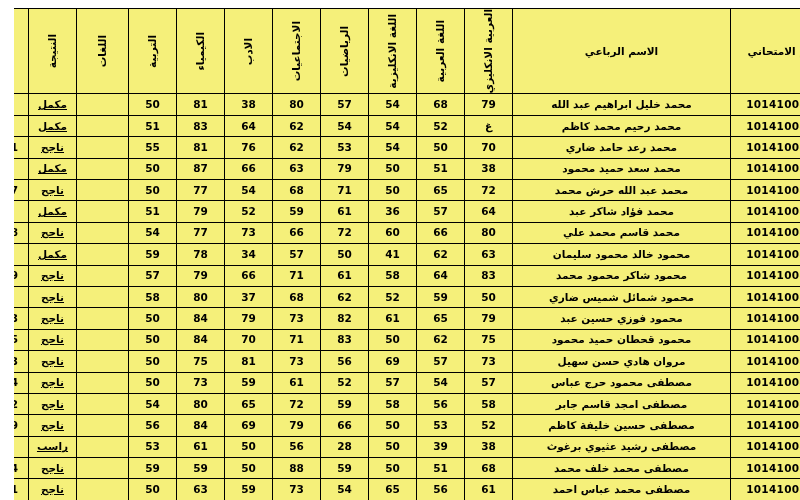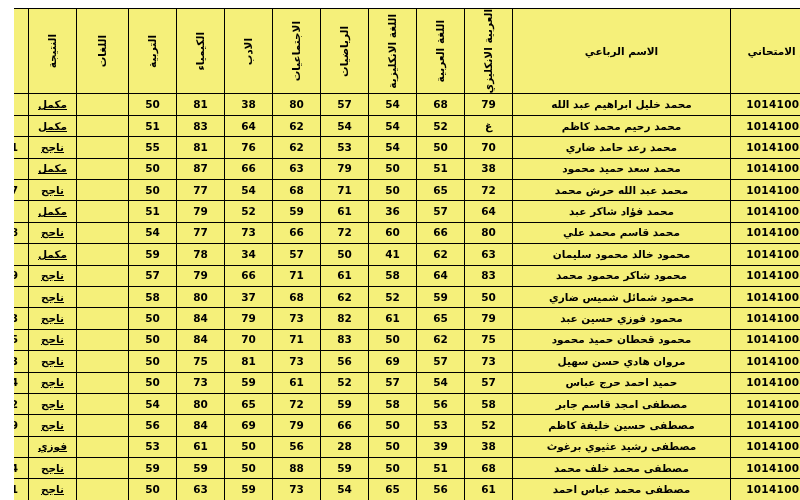--- a/index.html
+++ b/index.html
@@ -353,21 +353,21 @@
           <td class="c-score">73</td>
           <td class="c-score">81</td>
           <td class="c-score">75</td>
           <td class="c-score">50</td>
           <td class="c-notes"></td>
           <td class="c-result">ناجح</td>
           <td class="c-extra">3</td>
         </tr>
         <tr class="data-row">
           <td class="c-id">10141004099</td>
-          <td class="c-name">حميد احمد حرج عباس</td>
+          <td class="c-name">مصطفى محمود حرج عباس</td>
           <td class="c-score">57</td>
           <td class="c-score">54</td>
           <td class="c-score">57</td>
           <td class="c-score">52</td>
           <td class="c-score">61</td>
           <td class="c-score">59</td>
           <td class="c-score">73</td>
           <td class="c-score">50</td>
           <td class="c-notes"></td>
           <td class="c-result">ناجح</td>
@@ -408,21 +408,21 @@
           <td class="c-name">مصطفى رشيد عثيوي برغوث</td>
           <td class="c-score">38</td>
           <td class="c-score">39</td>
           <td class="c-score">50</td>
           <td class="c-score">28</td>
           <td class="c-score">56</td>
           <td class="c-score">50</td>
           <td class="c-score">61</td>
           <td class="c-score">53</td>
           <td class="c-notes"></td>
-          <td class="c-result">فوزي</td>
+          <td class="c-result">راسب</td>
           <td class="c-extra"></td>
         </tr>
         <tr class="data-row">
           <td class="c-id">10141004104</td>
           <td class="c-name">مصطفى محمد خلف محمد</td>
           <td class="c-score">68</td>
           <td class="c-score">51</td>
           <td class="c-score">50</td>
           <td class="c-score">59</td>
           <td class="c-score">88</td>

